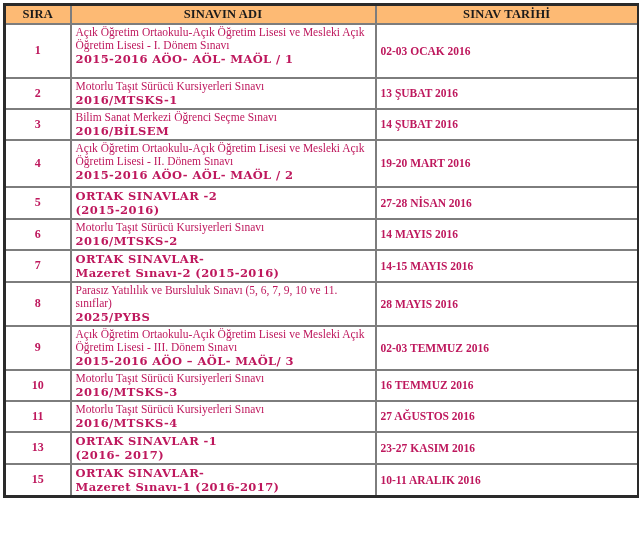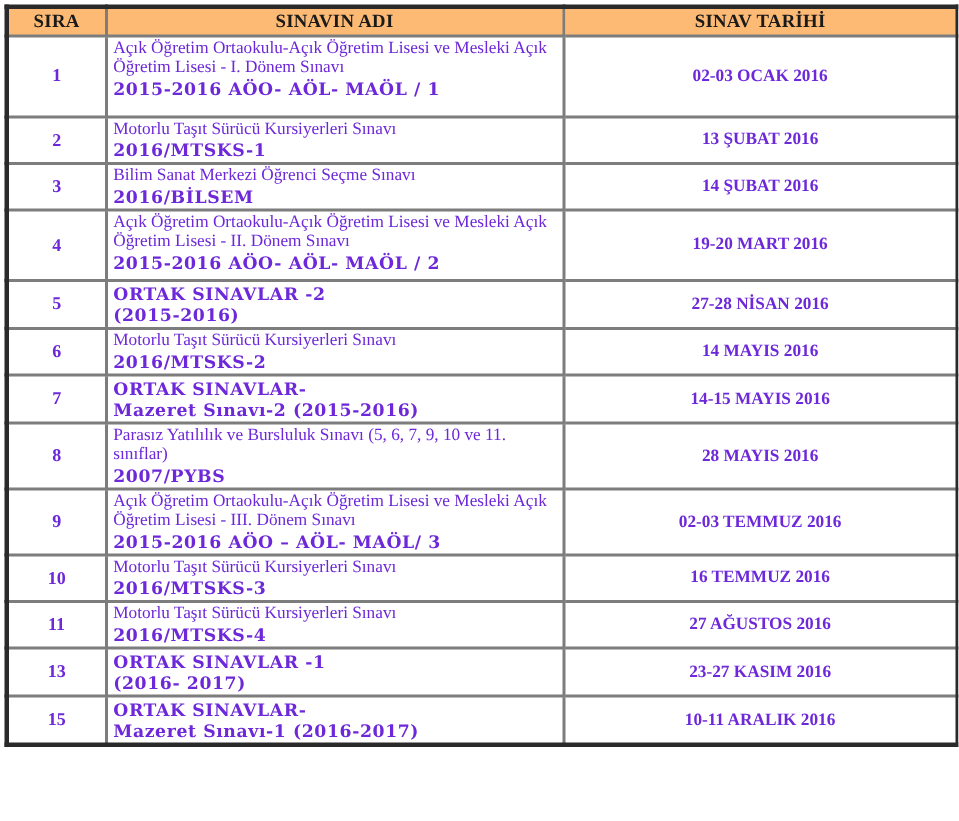--- a/index.html
+++ b/index.html
@@ -36,33 +36,32 @@
   thead tr { height: 19px; }
   th {
     background: #fdba74;
     font-weight: bold;
     font-size: 12.5px;
     color: #1a1a1a;
     text-align: center;
     padding: 0 2px;
     letter-spacing: 0.2px;
   }
-  td { color: #6d28d9; }
+  td { color: #be185d; }
   td.col-sira {
     text-align: center;
     vertical-align: middle;
     font-weight: bold;
     font-size: 12px;
   }
   td.col-name {
     vertical-align: middle;
     padding: 1px 4px;
   }
   td.col-date {
-    text-align: center;
     vertical-align: middle;
     font-weight: bold;
     font-size: 11.5px;
     padding: 0 4px;
   }
   .line { line-height: 13px; }
   .line.regular {
     font-size: 11.5px;
     font-weight: normal;
   }
@@ -168,21 +167,21 @@
           <td class="col-name">
             <div class="line heavy">ORTAK SINAVLAR-</div>
             <div class="line heavy">Mazeret Sınavı-2 (2015-2016)</div>
           </td>
           <td class="col-date">14-15 MAYIS 2016</td>
         </tr>
         <tr>
           <td class="col-sira">8</td>
           <td class="col-name">
             <div class="line regular">Parasız Yatılılık ve Bursluluk Sınavı (5, 6, 7, 9, 10 ve 11. sınıflar)</div>
-            <div class="line heavy">2007/PYBS</div>
+            <div class="line heavy">2025/PYBS</div>
           </td>
           <td class="col-date">28 MAYIS 2016</td>
         </tr>
         <tr>
           <td class="col-sira">9</td>
           <td class="col-name">
             <div class="line regular">Açık Öğretim Ortaokulu-Açık Öğretim Lisesi ve Mesleki Açık Öğretim Lisesi - III. Dönem Sınavı</div>
             <div class="line heavy">2015-2016 AÖO – AÖL- MAÖL/ 3</div>
           </td>
           <td class="col-date">02-03 TEMMUZ 2016</td>

